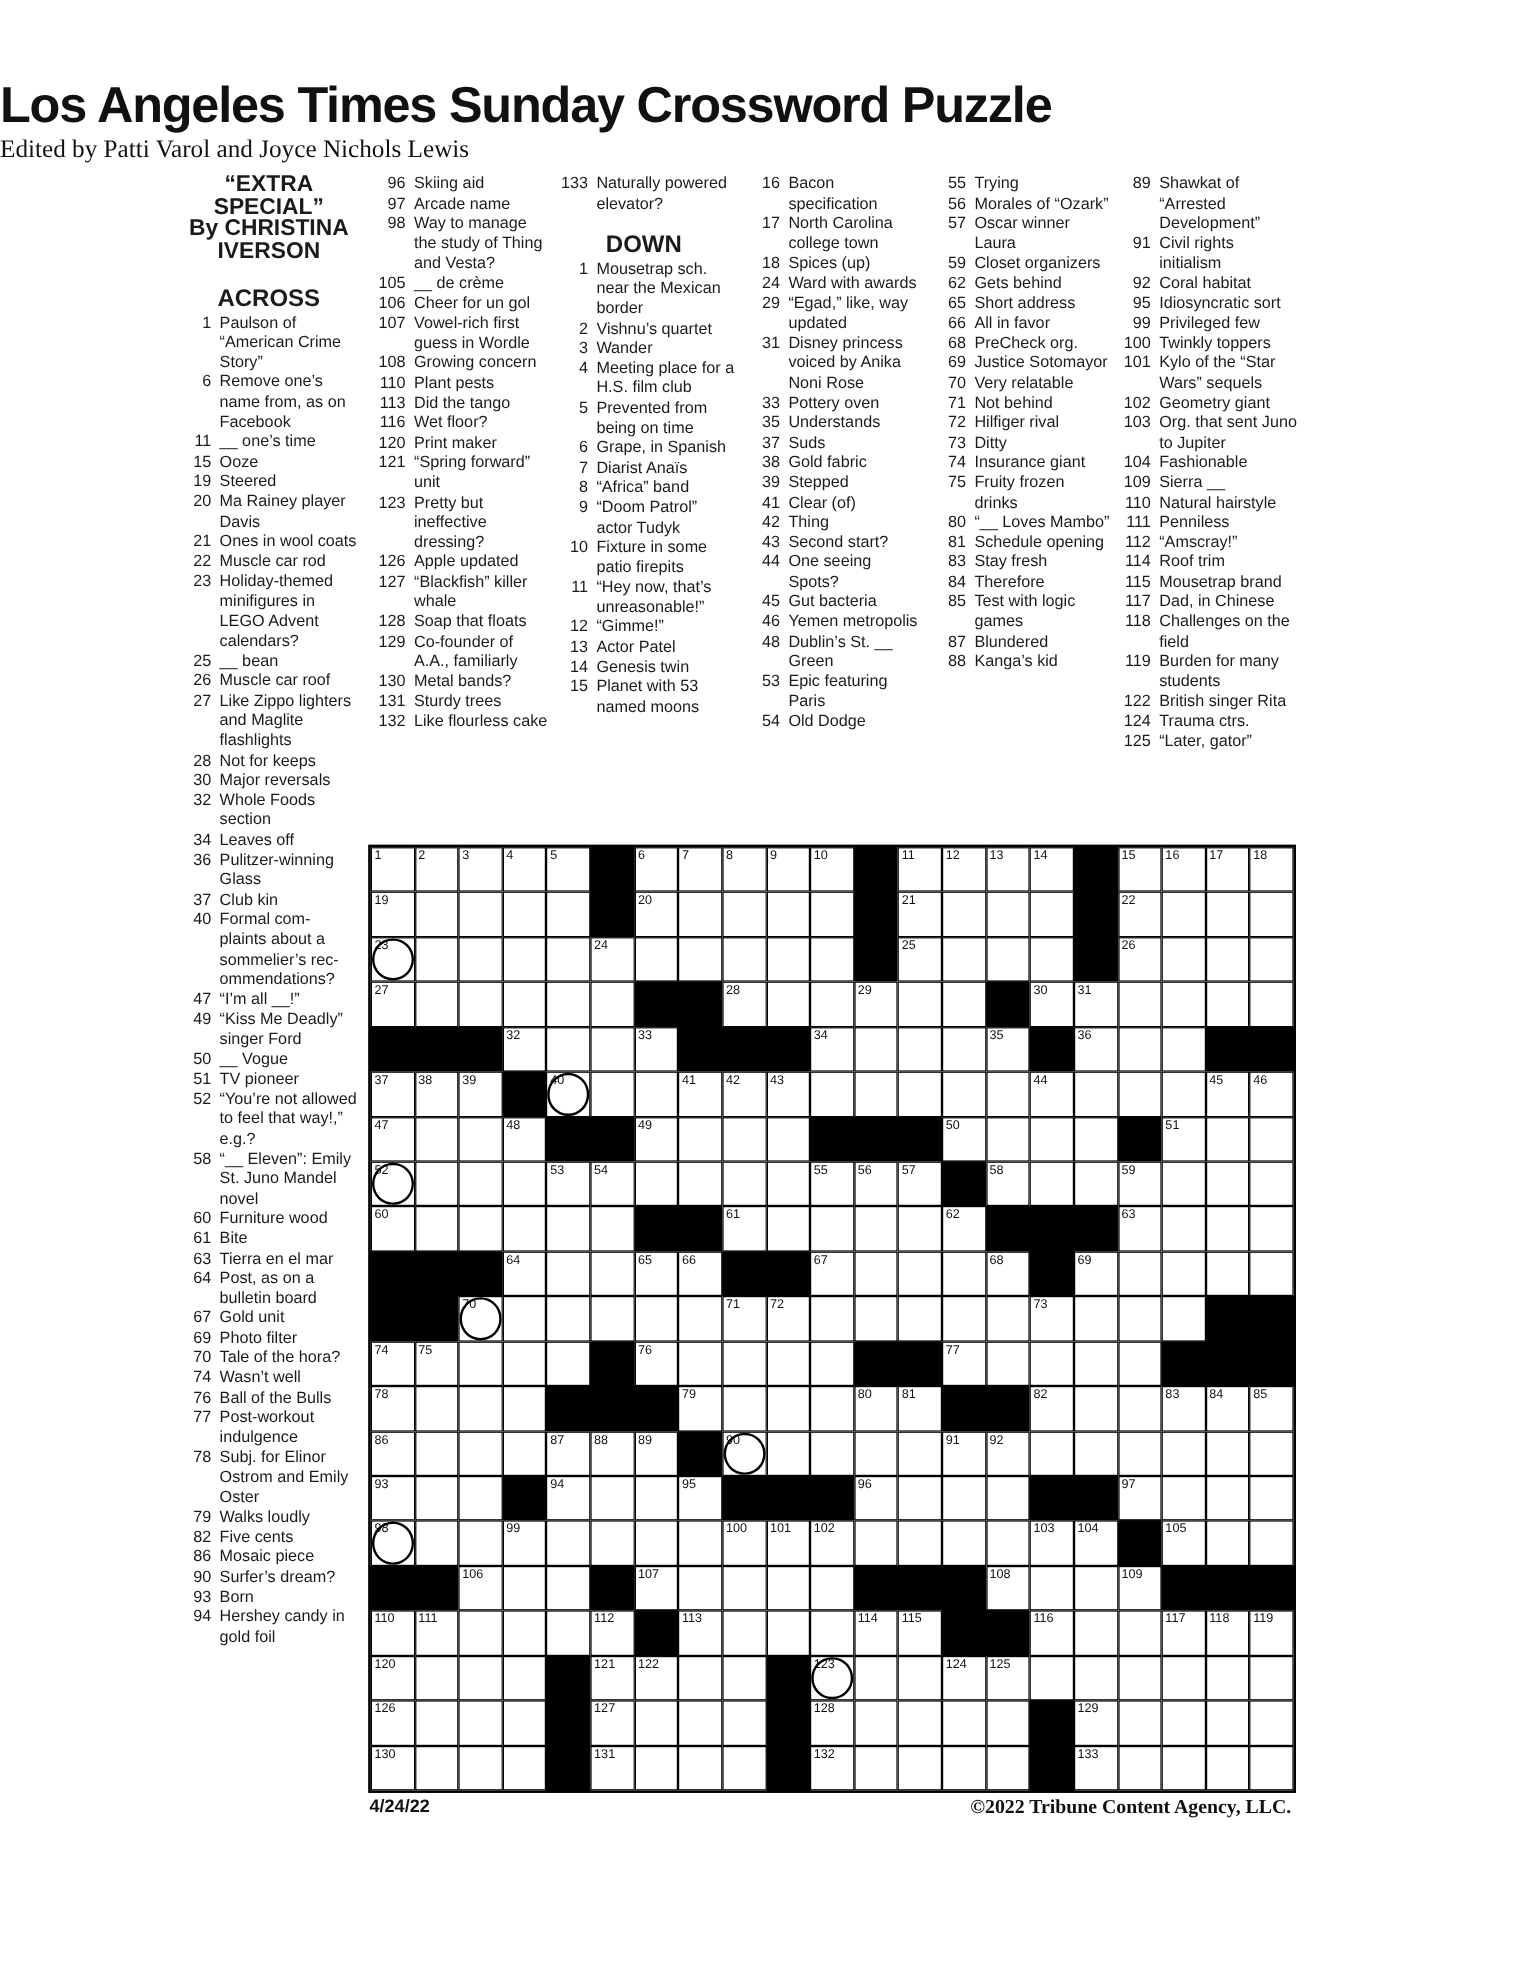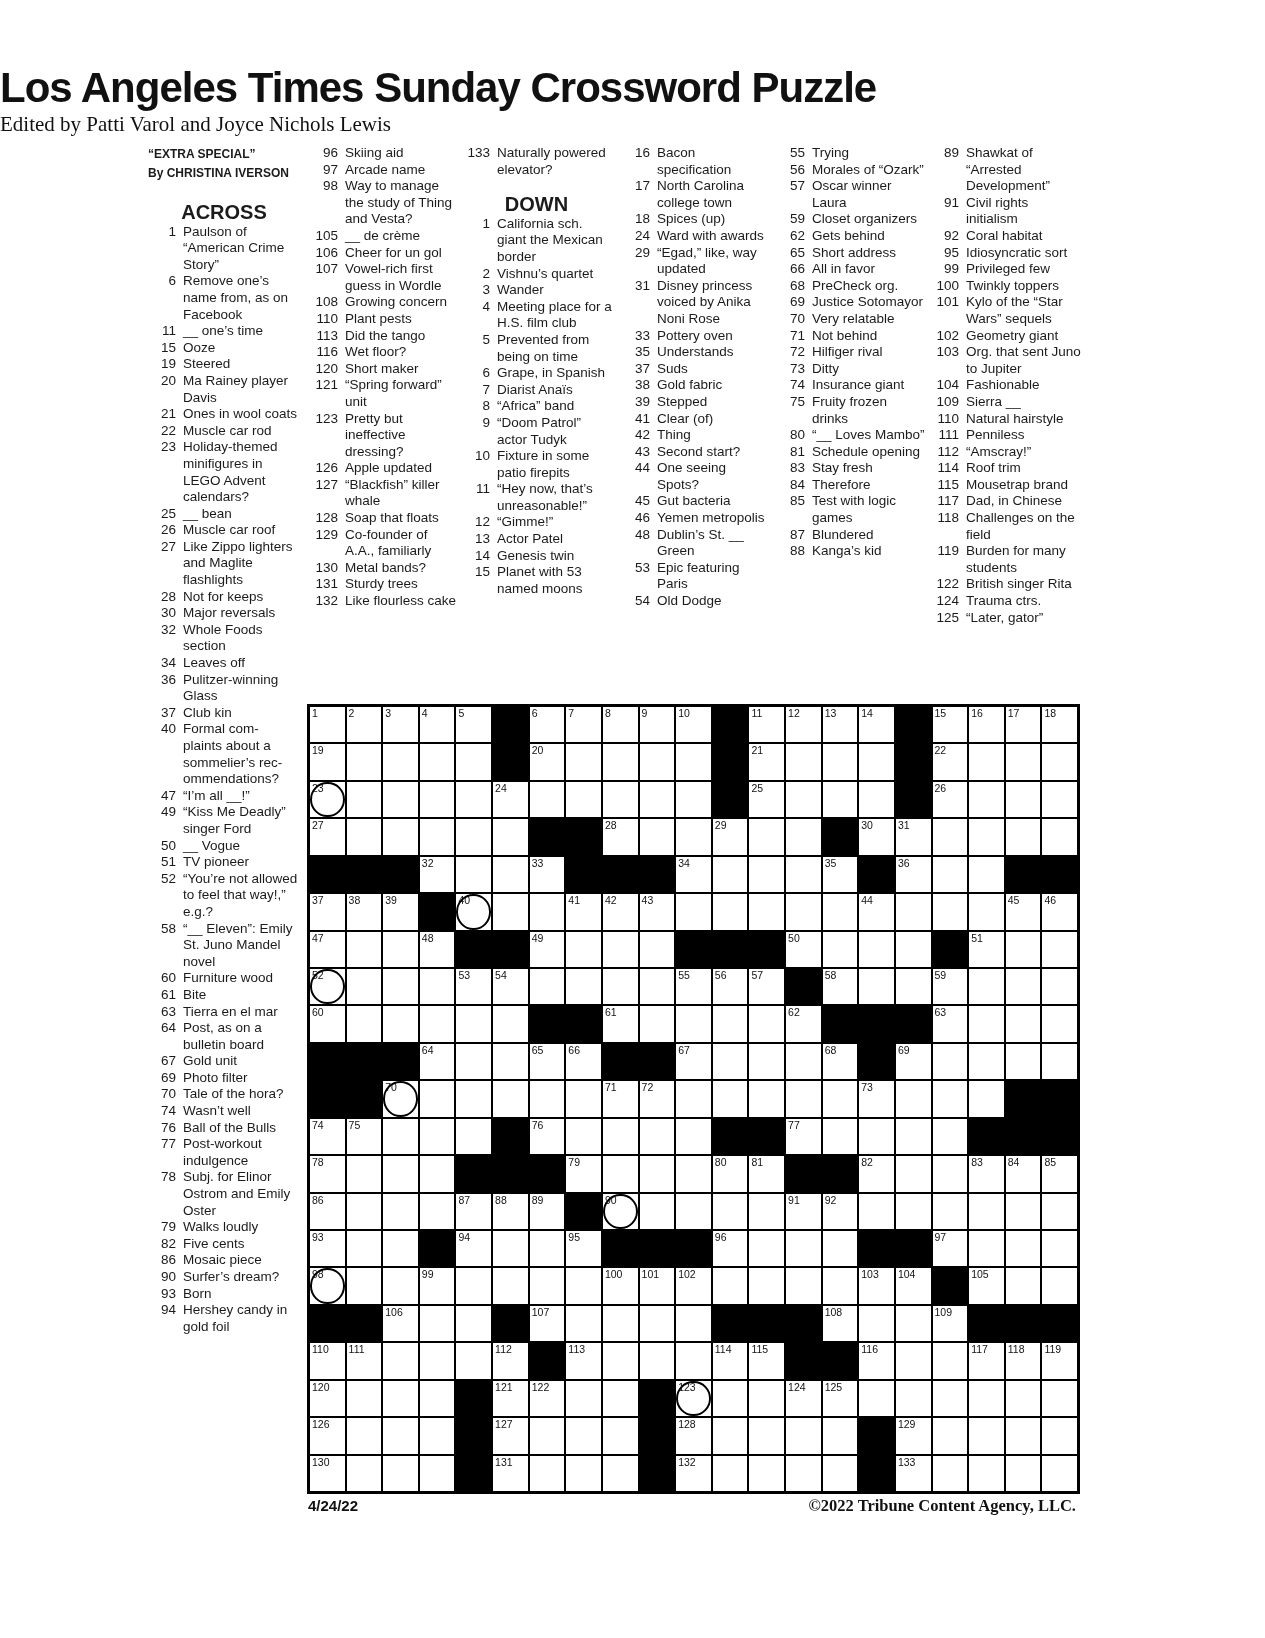--- a/index.html
+++ b/index.html
@@ -3,21 +3,21 @@
 <meta charset="utf-8">
 <style>
   html,body{margin:0;padding:0;background:#fff;}
   body{width:1265px;height:1638px;position:relative;overflow:hidden;
        font-family:"Liberation Sans",sans-serif;color:#1b1b1b;}
   .page-title{position:absolute;left:0;right:0;top:64px;
        font-size:42px;font-weight:bold;letter-spacing:-1px;color:#111;}
   .page-subtitle{position:absolute;left:0;right:0;top:112px;
        font-family:"Liberation Serif",serif;font-size:21px;color:#111;}
   .col{position:absolute;top:145px;font-size:13.5px;line-height:16.6px;}
-  .byline{font-weight:bold;font-size:12px;line-height:18.5px;margin-bottom:22px;}
+  .byline{font-weight:bold;font-size:19px;line-height:18.5px;margin-bottom:22px;text-align:center;}
   .sec-label{font-weight:bold;font-size:20px;text-align:center;margin:2px 0 3px 0;}
   .clue{display:flex;}
   .clue .n{text-align:right;flex:0 0 var(--nw);padding-right:7px;font-weight:normal;}
   .clue .t{flex:1;}
   
   #grid{position:absolute;left:307px;top:704px;width:769px;height:786px;
         display:grid;grid-template-columns:repeat(21,1fr);grid-template-rows:repeat(21,1fr);
         border:2px solid #000;background:#000;}
   .cell{position:relative;border:1px solid #000;background:#fff;}
   .cell.black{background:#000;}
@@ -244,21 +244,21 @@
     <div class="clue">
       <span class="n">113</span>
       <span class="t">Did the tango</span>
     </div>
     <div class="clue">
       <span class="n">116</span>
       <span class="t">Wet floor?</span>
     </div>
     <div class="clue">
       <span class="n">120</span>
-      <span class="t">Short maker</span>
+      <span class="t">Print maker</span>
     </div>
     <div class="clue">
       <span class="n">121</span>
       <span class="t">“Spring forward” unit</span>
     </div>
     <div class="clue">
       <span class="n">123</span>
       <span class="t">Pretty but ineffective dressing?</span>
     </div>
     <div class="clue">
@@ -291,21 +291,21 @@
     </div>
   </div>
 <div class="col" id="colC" style="left:460px;width:153px;--nw:30px;">
     <div class="clue">
       <span class="n">133</span>
       <span class="t">Naturally powered elevator?</span>
     </div>
     <div class="sec-label" style="margin-top: 18px;">DOWN</div>
     <div class="clue">
       <span class="n">1</span>
-      <span class="t">California sch. giant the Mexican border</span>
+      <span class="t">Mousetrap sch. near the Mexican border</span>
     </div>
     <div class="clue">
       <span class="n">2</span>
       <span class="t">Vishnu’s quartet</span>
     </div>
     <div class="clue">
       <span class="n">3</span>
       <span class="t">Wander</span>
     </div>
     <div class="clue">

